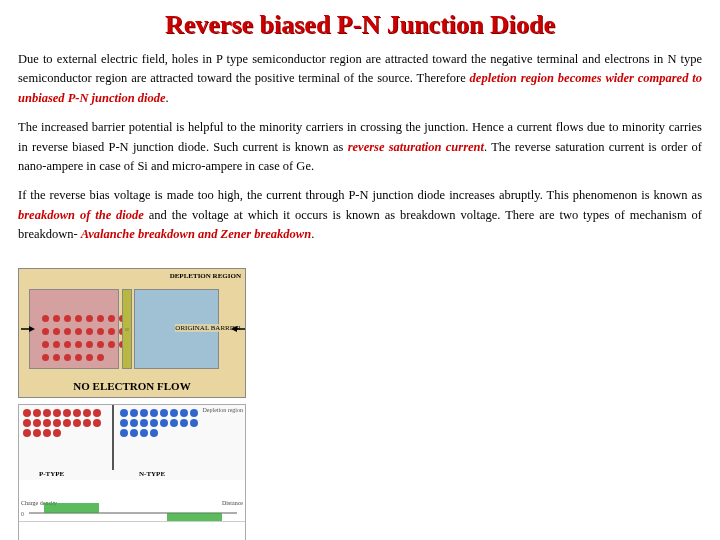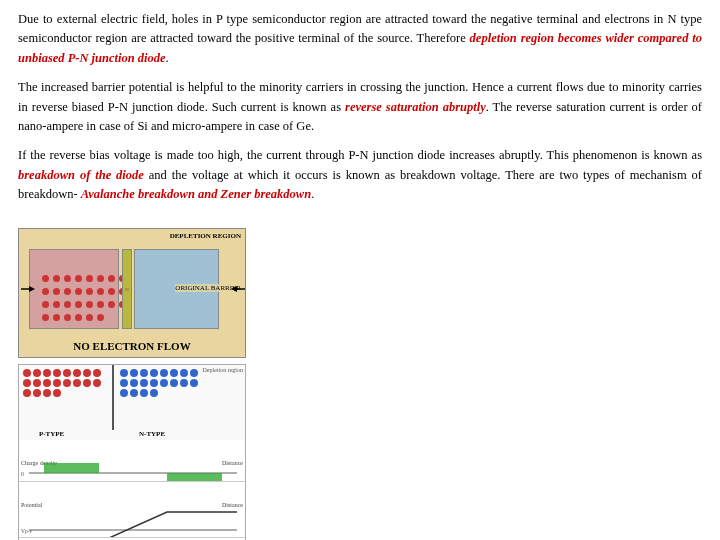--- a/index.html
+++ b/index.html
@@ -155,29 +155,30 @@
       position: absolute;
       top: 0; left: 0;
       width: 100%;
       height: 100%;
     }
   </style>
 </head>
 <body>
 
 <div class="page">
+  <div class="title">Reverse biased P-N Junction Diode</div>
 
   <div class="content-area">
 
     <div class="left-text">
       <p>
         <span>Due to external electric field, holes in P type semiconductor region are attracted toward the negative terminal and electrons in N type semiconductor region are attracted toward the positive terminal of the source. Therefore </span><span class="italic-red">depletion region becomes wider compared to unbiased P-N junction diode</span><span>.</span>
       </p>
       <p>
-        <span>The increased barrier potential is helpful to the minority carriers in crossing the junction. Hence a current flows due to minority carries in reverse biased P-N junction diode. Such current is known as </span><span class="italic-red">reverse saturation abruptly</span><span>. The reverse saturation current is order of nano-ampere in case of Si and micro-ampere in case of Ge.</span>
+        <span>The increased barrier potential is helpful to the minority carriers in crossing the junction. Hence a current flows due to minority carries in reverse biased P-N junction diode. Such current is known as </span><span class="italic-red">reverse saturation current</span><span>. The reverse saturation current is order of nano-ampere in case of Si and micro-ampere in case of Ge.</span>
       </p>
       <p>
         <span>If the reverse bias voltage is made too high, the current through P-N junction diode increases abruptly. This phenomenon is known as </span><span class="italic-red">breakdown of the diode</span><span> and the voltage at which it occurs is known as breakdown voltage. There are two types of mechanism of breakdown- </span><span class="italic-red">Avalanche breakdown and Zener breakdown</span><span>.</span>
       </p>
     </div>
 
     <div class="right-diagrams">
 
       <div class="diagram1">
 

